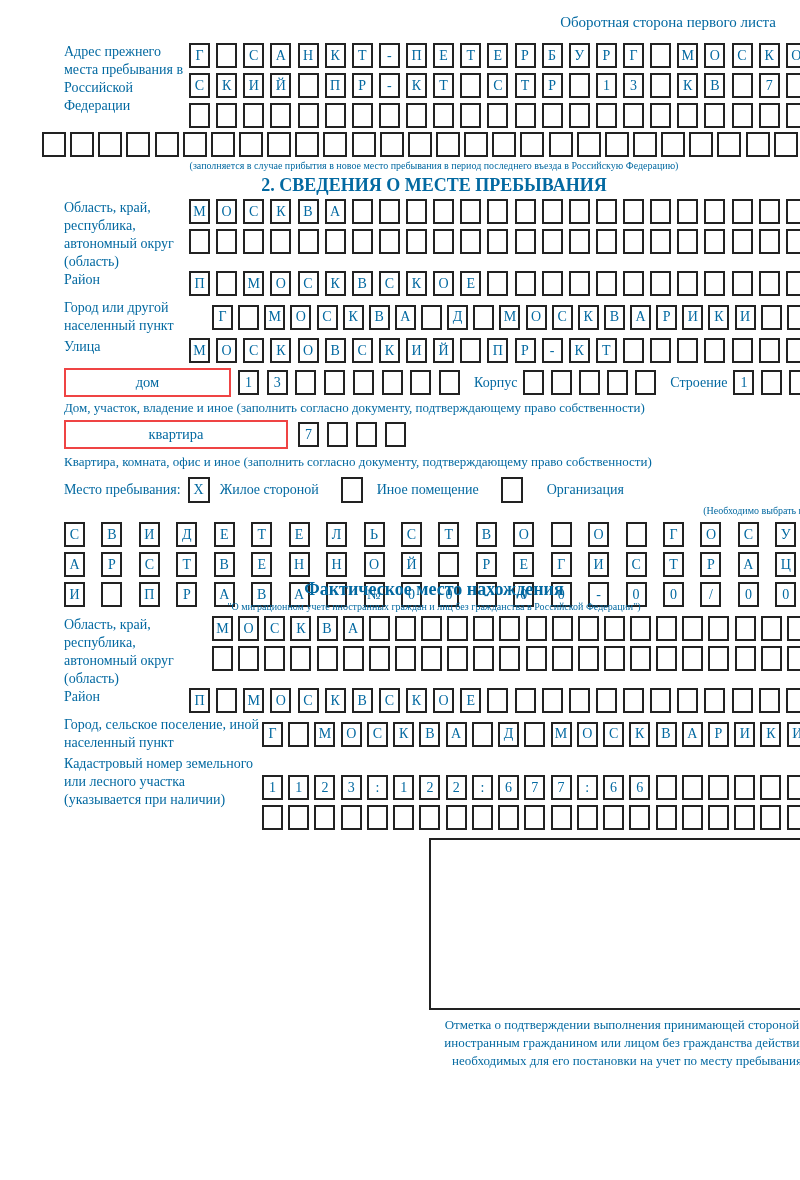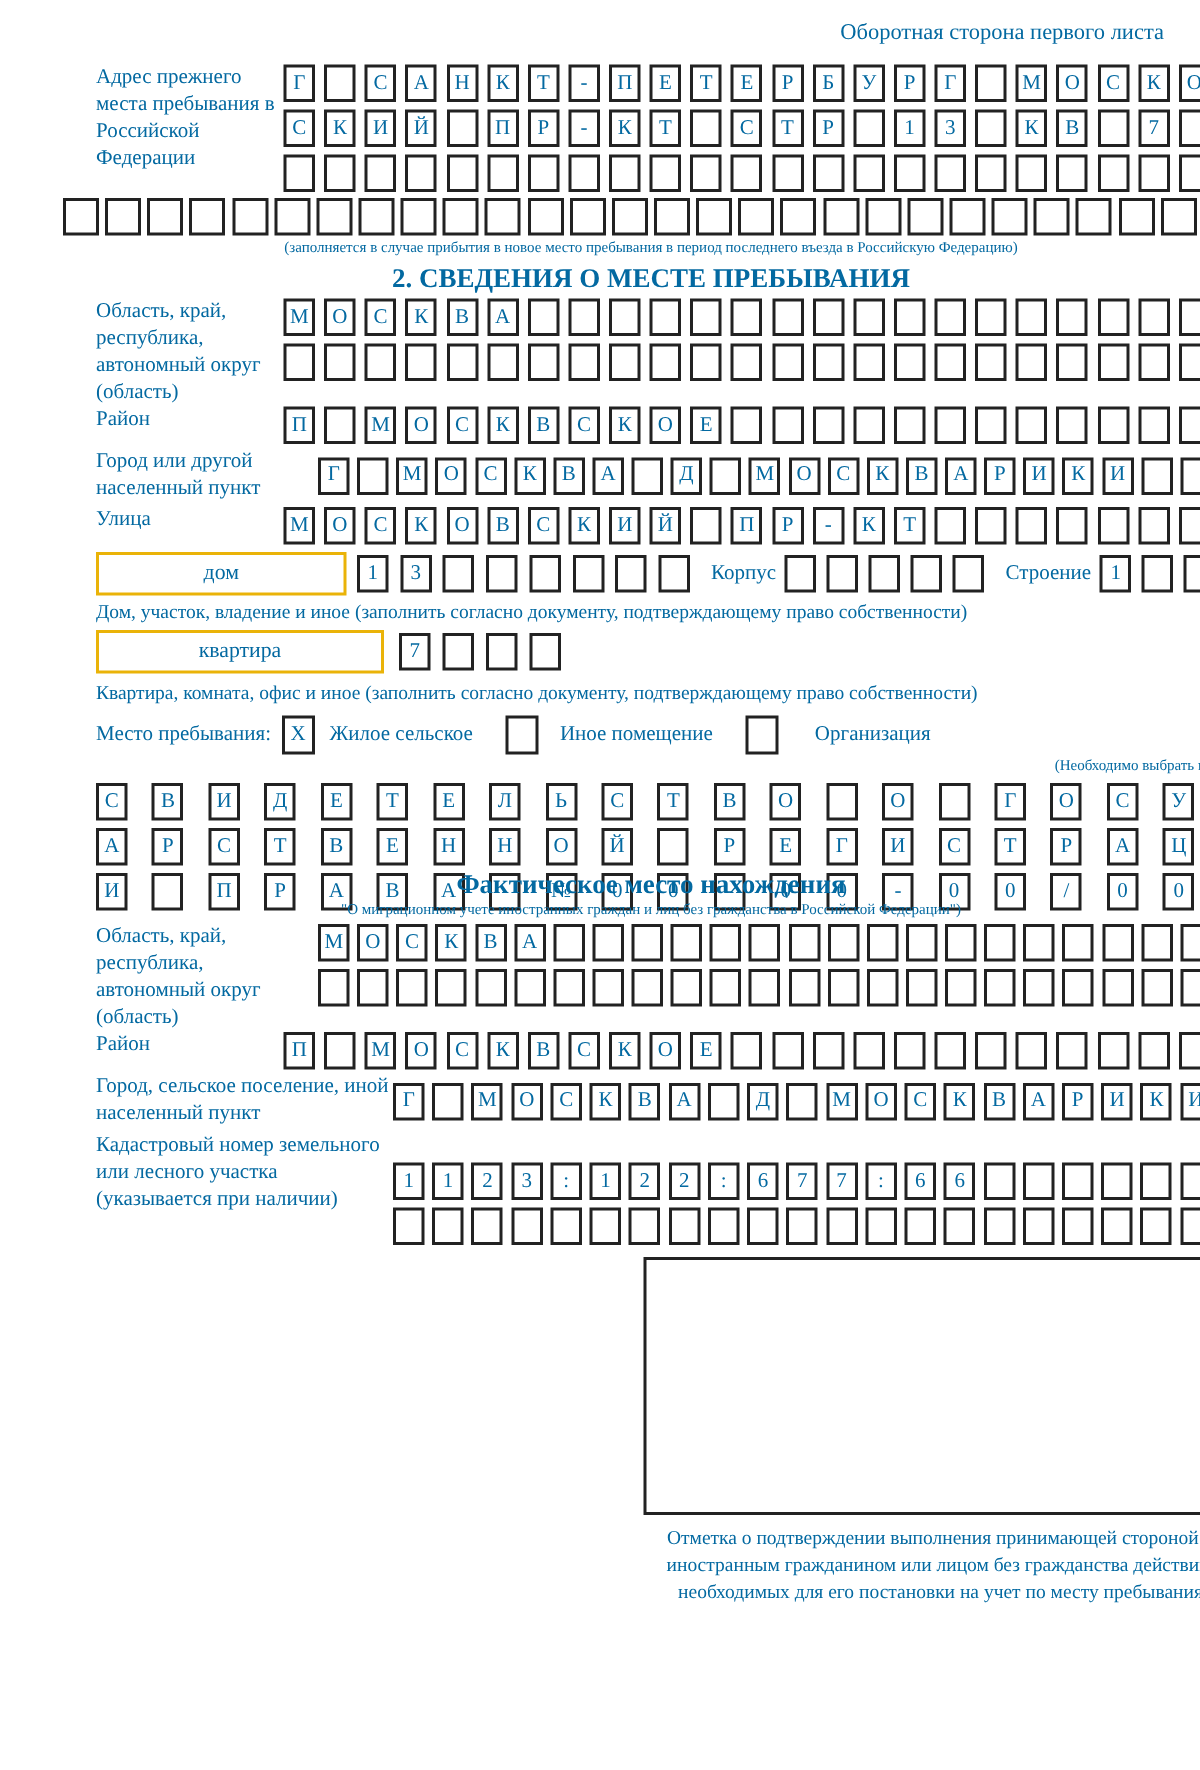--- a/index.html
+++ b/index.html
@@ -24,21 +24,21 @@
     font-size:14px;background:#fff;flex-shrink:0;
   }
   .fullrow{margin:4px 8px 0 8px;}
   .fullrow .cell{width:24px;}
   .note{font-size:10px;text-align:center;margin-top:3px;}
   .note-left{font-size:13px;margin:3px 0 0 30px;}
   .sec-title{font-size:18px;font-weight:bold;text-align:center;margin-top:4px;}
 
   .inline-row{display:flex;align-items:center;margin-left:30px;}
   .widebox{
-    box-sizing:border-box;border:2px solid #eab308;height:29px;
+    box-sizing:border-box;border:2px solid #ef4444;height:29px;
     display:flex;align-items:center;justify-content:center;font-size:14.5px;
     background:#fff;flex-shrink:0;
   }
   .grp{display:flex;justify-content:space-between;flex-shrink:0;}
   .ilabel{font-size:14px;flex-shrink:0;}
   .checkbox{
     width:22px;height:26px;box-sizing:border-box;border:2px solid #222;
     display:flex;align-items:center;justify-content:center;font-size:14px;
     background:#fff;flex-shrink:0;
   }
@@ -349,34 +349,34 @@
     <div class="grp" style="width:105px;margin-left:6px;">
         <span class="cell">1</span>
         <span class="cell"></span>
         <span class="cell"></span>
         <span class="cell"></span>
       </div>
   </div>
   <div class="note-left">Дом, участок, владение и иное (заполнить согласно документу, подтверждающему право собственности)</div>
 
   <div class="inline-row" style="margin-top:4px;">
-    <div class="widebox" style="width:192px;">квартира</div>
+    <div class="widebox" style="width:224px;">квартира</div>
     <div class="grp" style="width:108px;margin-left:10px;">
         <span class="cell">7</span>
         <span class="cell"></span>
         <span class="cell"></span>
         <span class="cell"></span>
       </div>
   </div>
   <div class="note-left" style="margin-top:5px;">Квартира, комната, офис и иное (заполнить согласно документу, подтверждающему право собственности)</div>
 
   <div class="inline-row" style="margin-top:7px;">
     <div class="ilabel">Место пребывания:</div>
     <div class="checkbox" style="margin-left:7px;">X</div>
-    <div class="ilabel" style="margin-left:10px;">Жилое сельское</div>
+    <div class="ilabel" style="margin-left:10px;">Жилое стороной</div>
     <div class="checkbox" style="margin-left:22px;"></div>
     <div class="ilabel" style="margin-left:14px;">Иное помещение</div>
     <div class="checkbox" style="margin-left:22px;"></div>
     <div class="ilabel" style="margin-left:24px;">Организация</div>
   </div>
   <div class="note" style="text-align:right;margin-left:245px;margin-top:2px;">(Необходимо выбрать нужное)</div>
 
   <div class="field" style="margin-top:6px;">
     <div class="rows">
       <div class="cells">

